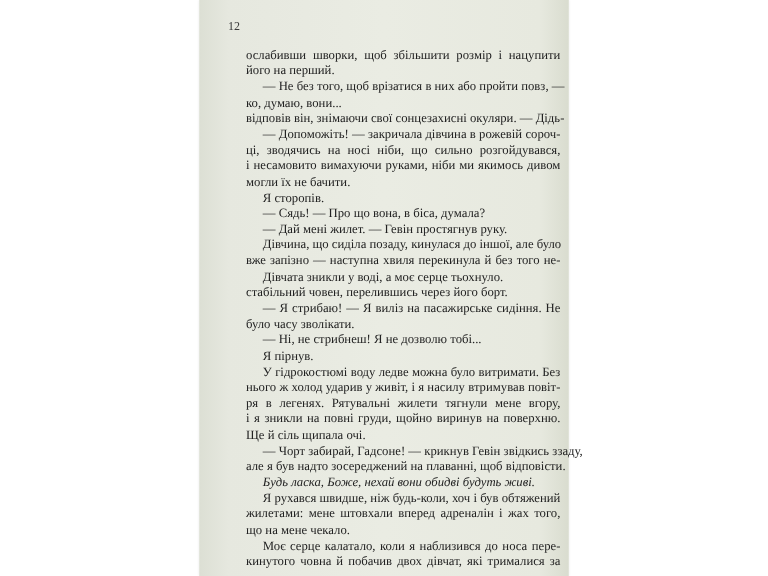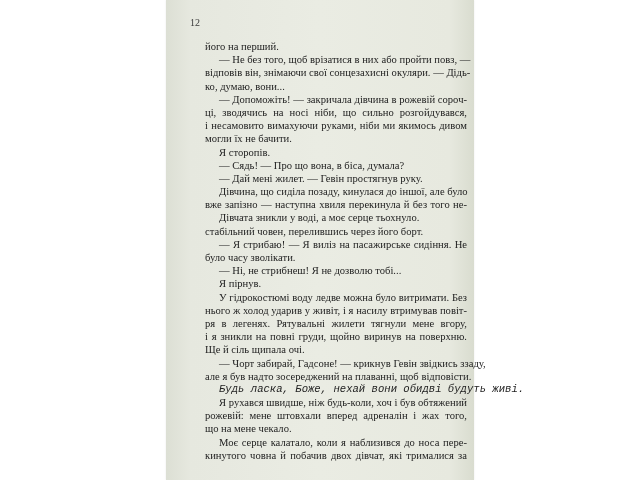--- a/index.html
+++ b/index.html
@@ -33,32 +33,33 @@
   }
   .line {
     display: block;
     white-space: nowrap;
     text-align: justify;
     text-align-last: justify;
     height: 13.2px;
   }
   .line.last { text-align-last: left; }
   .line.indent { padding-left: 14px; }
-  .line.italic { font-style: italic; font-family: Liberation Mono, monospace; }
+  .line.italic { font-style: italic; }
 </style>
 </head>
 <body>
 
 <div class="page"></div>
 <div class="page-number">12</div>
 <div class="body-text" id="body">
+    <span class="line">ослабивши шворки, щоб збільшити розмір і нацупити</span>
     <span class="line last">його на перший.</span>
     <span class="line indent">— Не без того, щоб врізатися в них або пройти повз, —</span>
+    <span class="line last">ко, думаю, вони...</span>
     <span class="line">відповів він, знімаючи свої сонцезахисні окуляри. — Дідь-</span>
-    <span class="line last">ко, думаю, вони...</span>
     <span class="line indent">— Допоможіть! — закричала дівчина в рожевій сороч-</span>
     <span class="line">ці, зводячись на носі ніби, що сильно розгойдувався,</span>
     <span class="line">і несамовито вимахуючи руками, ніби ми якимось дивом</span>
     <span class="line last">могли їх не бачити.</span>
     <span class="line indent last">Я сторопів.</span>
     <span class="line indent last">— Сядь! — Про що вона, в біса, думала?</span>
     <span class="line indent last">— Дай мені жилет. — Гевін простягнув руку.</span>
     <span class="line indent">Дівчина, що сиділа позаду, кинулася до іншої, але було</span>
     <span class="line">вже запізно — наступна хвиля перекинула й без того не-</span>
     <span class="line indent last">Дівчата зникли у воді, а моє серце тьохнуло.</span>
@@ -69,17 +70,17 @@
     <span class="line indent last">Я пірнув.</span>
     <span class="line indent">У гідрокостюмі воду ледве можна було витримати. Без</span>
     <span class="line">нього ж холод ударив у живіт, і я насилу втримував повіт-</span>
     <span class="line">ря в легенях. Рятувальні жилети тягнули мене вгору,</span>
     <span class="line">і я зникли на повні груди, щойно виринув на поверхню.</span>
     <span class="line last">Ще й сіль щипала очі.</span>
     <span class="line indent">— Чорт забирай, Гадсоне! — крикнув Гевін звідкись ззаду,</span>
     <span class="line">але я був надто зосереджений на плаванні, щоб відповісти.</span>
     <span class="line indent last italic">Будь ласка, Боже, нехай вони обидві будуть живі.</span>
     <span class="line indent">Я рухався швидше, ніж будь-коли, хоч і був обтяжений</span>
-    <span class="line">рожевій: мене штовхали вперед адреналін і жах того,</span>
+    <span class="line">жилетами: мене штовхали вперед адреналін і жах того,</span>
     <span class="line last">що на мене чекало.</span>
     <span class="line indent">Моє серце калатало, коли я наблизився до носа пере-</span>
     <span class="line">кинутого човна й побачив двох дівчат, які трималися за</span>
   </div>
 
 </body></html>

